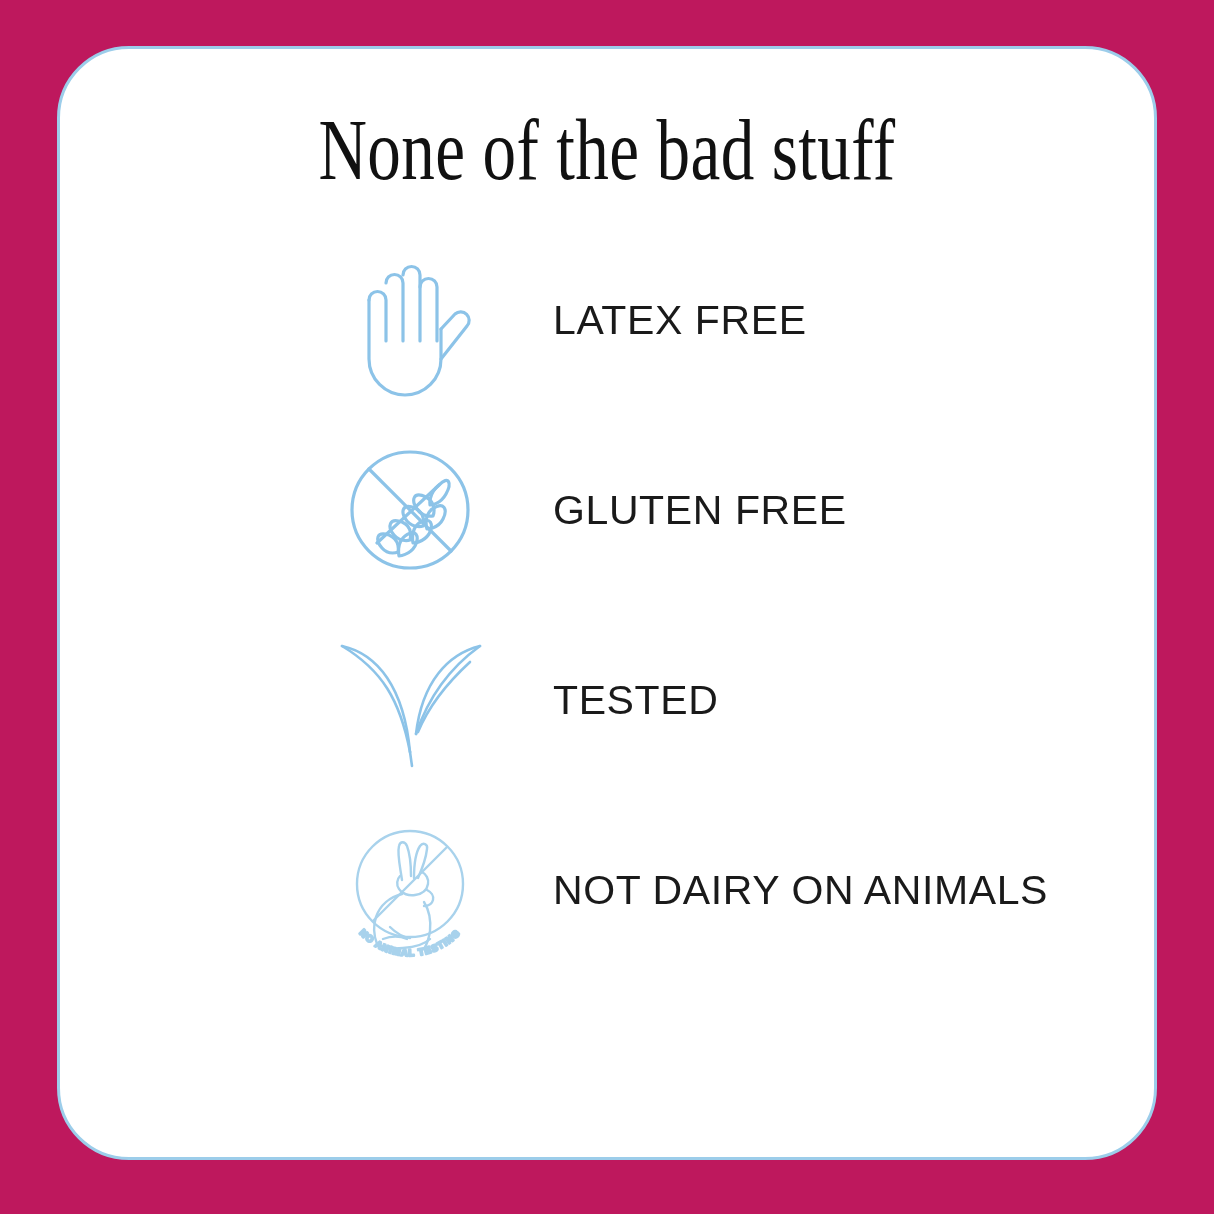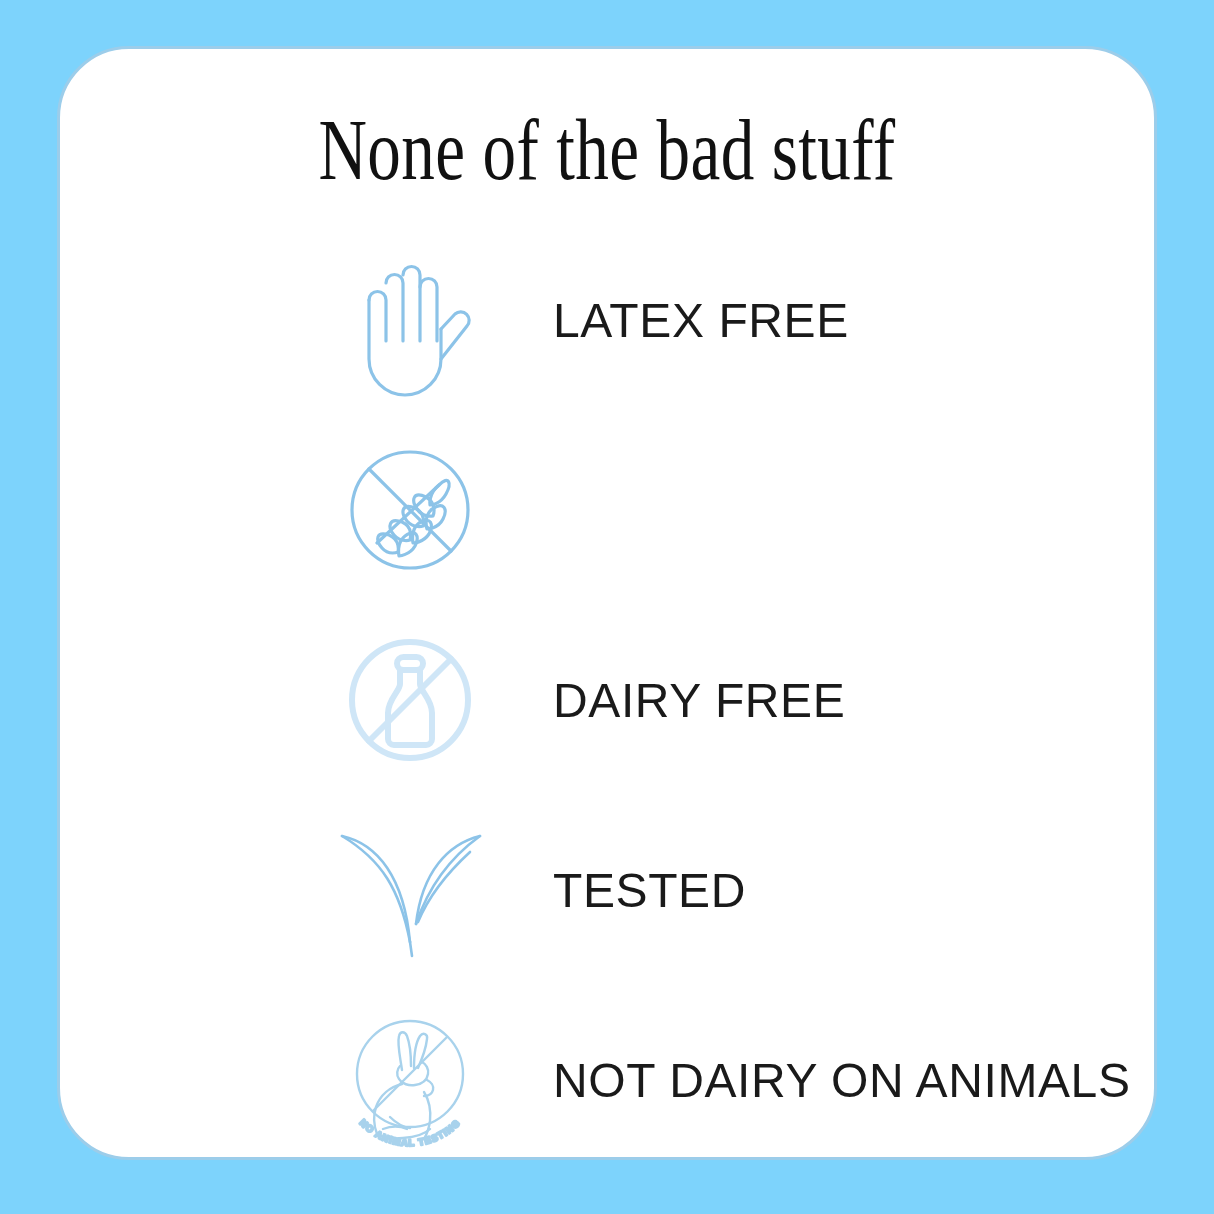--- a/index.html
+++ b/index.html
@@ -10,21 +10,21 @@
     width: 1214px;
     height: 1214px;
     background: #f5f5f5;
     font-family: "Liberation Sans", sans-serif;
     overflow: hidden;
   }
   #page {
     position: relative;
     width: 1214px;
     height: 1214px;
-    background: #7dd3fc;
+    background: #be185d;
   }
   .card {
     position: absolute;
     left: 57px;
     top: 46px;
     width: 1100px;
     height: 1114px;
     box-sizing: border-box;
     background: #ffffff;
     border: 3px solid #9ccdea;
@@ -70,21 +70,21 @@
   }
   .icon-cell svg {
     display: block;
     overflow: visible;
   }
   .label {
     position: absolute;
     left: 493px;
     font-family: "Liberation Sans", sans-serif;
     font-weight: 400;
-    font-size: 48px;
+    font-size: 41px;
     letter-spacing: 0.6px;
     color: #1a1a1a;
     white-space: nowrap;
   }
   .badge-text {
     font-family: "Liberation Sans", sans-serif;
     font-size: 9.4px;
     font-weight: 700;
     letter-spacing: 1.1px;
     fill: #a8d2ec;
@@ -123,33 +123,23 @@
             <path d="M96 42 c10 -10 13 -2 7 9 c-6 11 -16 11 -16 11 s-2 -11 9 -20z"></path>
             <path d="M83 54 c-13 -6 -15 3 -9 12 c6 9 16 7 16 7 s5 -12 -7 -19z"></path>
             <path d="M89 66 c12 -8 16 0 11 10 c-5 10 -16 10 -16 10 s-4 -12 5 -20z"></path>
             <path d="M72 65 c-13 -5 -15 4 -8 13 c7 8 16 5 16 5 s4 -12 -8 -18z"></path>
             <path d="M76 80 c12 -7 15 1 10 11 c-6 9 -16 9 -16 9 s-3 -13 6 -20z"></path>
             <path d="M59 79 c-13 -5 -15 5 -8 13 c7 8 16 5 16 5 s4 -13 -8 -18z"></path>
             <path d="M62 93 c11 -8 15 0 10 10 c-5 9 -16 10 -16 10 s-3 -13 6 -20z"></path>
             <path d="M46 92 c-13 -4 -14 5 -7 13 c7 8 16 4 16 4 s3 -12 -9 -17z"></path>
           </svg>
         </div>
+        <div class="label">GLUTEN FREE</div>
       </div>
 
-      <div class="row">
-        <div class="icon-cell">
-          <svg width="134" height="134" viewBox="0 0 134 134" fill="none" stroke="#cfe6f7" stroke-width="6" stroke-linecap="round" stroke-linejoin="round">
-            <circle cx="67" cy="67" r="58"></circle>
-            <line x1="26" y1="108" x2="108" y2="26"></line>
-            <rect x="54" y="24" width="26" height="13" rx="6.5"></rect>
-            <path d="M57 37 L57 51 C57 58 45 66 45 80 L45 106 a6 6 0 0 0 6 6 h32 a6 6 0 0 0 6 -6 L89 80 C89 66 77 58 77 51 L77 37"></path>
-          </svg>
-        </div>
-        <div class="label">DAIRY FREE</div>
-      </div>
 
       <div class="row">
         <div class="icon-cell">
           <svg width="160" height="140" viewBox="0 0 160 140" fill="none" stroke="#8cc3e8" stroke-width="2.6" stroke-linecap="round" stroke-linejoin="round">
             <path d="M12 16 C48 24 74 58 80 122"></path>
             <path d="M12 16 C52 40 70 70 80 122"></path>
             <path d="M150 16 C118 24 92 52 86 104"></path>
             <path d="M150 16 C114 42 96 74 86 104"></path>
             <path d="M140 32 C116 54 98 78 88 102"></path>
             <path d="M80 122 L82 136"></path>

